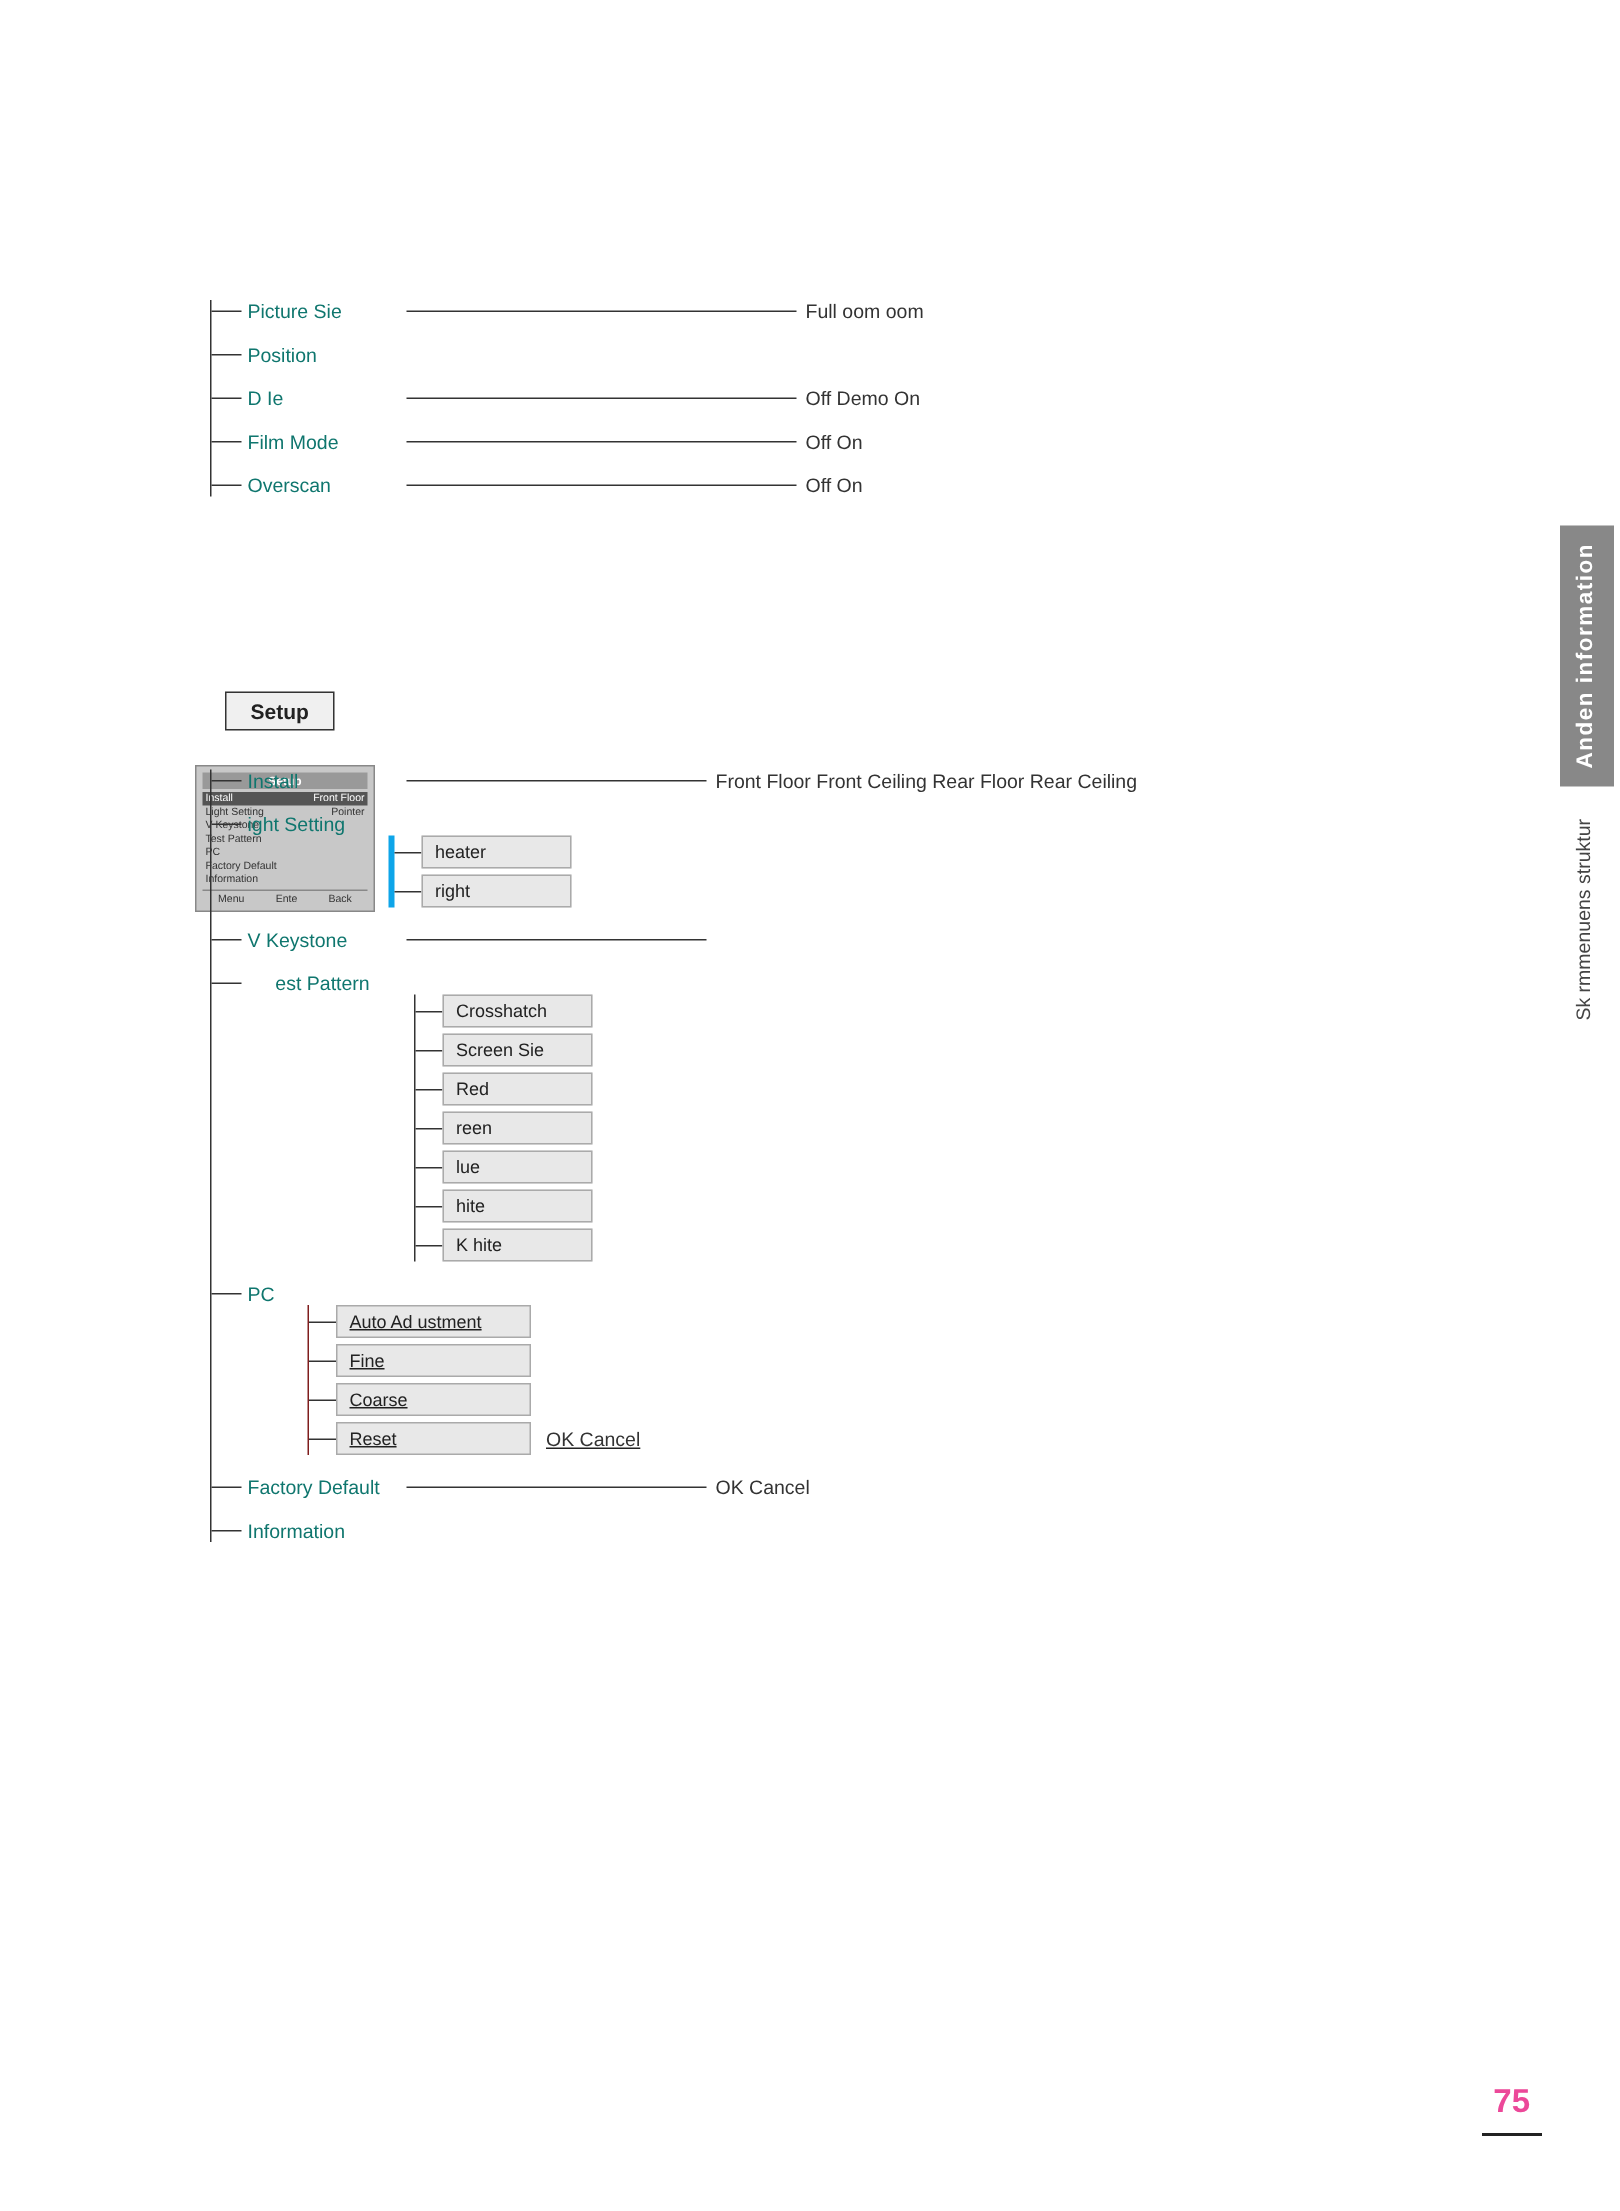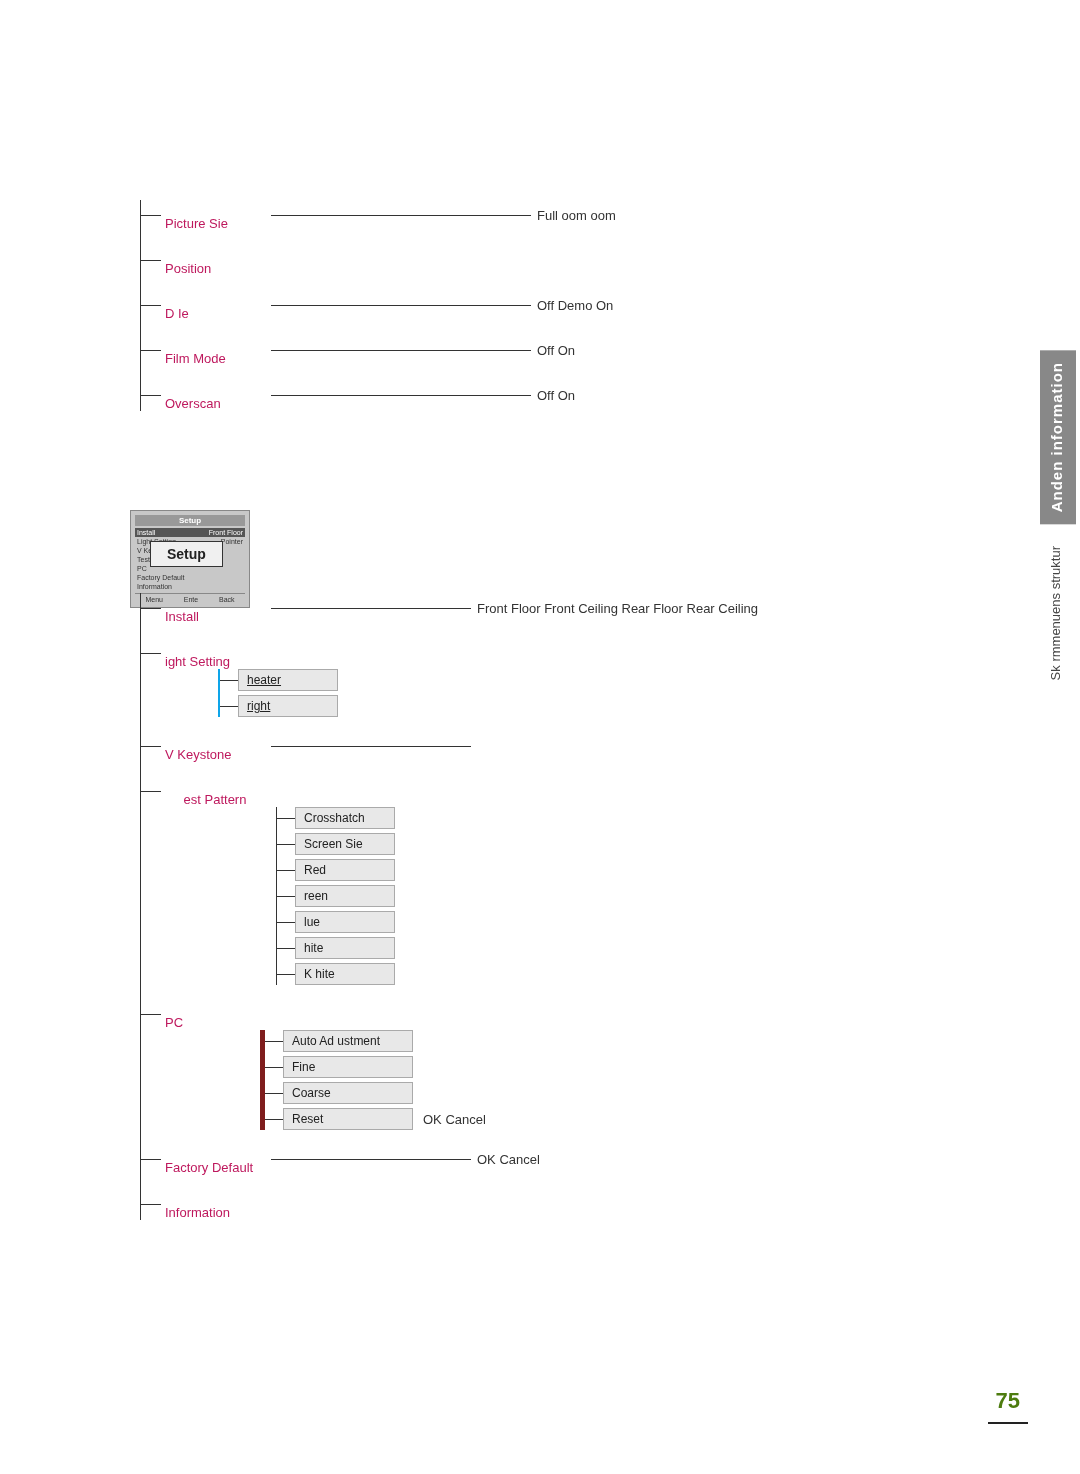--- a/index.html
+++ b/index.html
@@ -58,42 +58,41 @@
       text-align: center;
     }
 
     
     .page-number {
       position: absolute;
       bottom: 60px;
       right: 60px;
       font-size: 22px;
       font-weight: bold;
-      color: #4d7c0f;
+      color: #ec4899;
     }
 
     .page-number-line {
       position: absolute;
       bottom: 50px;
       right: 52px;
       width: 40px;
       height: 2px;
       background: #222;
     }
 
     
     .top-section {
       margin-bottom: 20px;
     }
 
     .menu-label {
       font-size: 13px;
-      color: #be185d;
+      color: #0f766e;
       min-width: 100px;
-      margin-top: 16px;
     }
 
     .menu-options {
       font-size: 13px;
       color: #333;
       white-space: nowrap;
     }
 
     
     .setup-box {
@@ -299,21 +298,21 @@
         <div class="long-line" style="max-width:200px;"></div>
         <span class="menu-options">Front Floor   Front Ceiling   Rear Floor   Rear Ceiling</span>
       </div>
 
       <div style="margin-bottom:14px;">
         <div class="row-with-branch" style="margin-bottom:0;">
           <div class="h-branch"></div>
           <span class="menu-label" style="margin-left:4px;">ight Setting</span>
           <div style="width:1px; height:1px; margin-left:4px;"></div>
         </div>
-        <div style="margin-left:77px; border-left:2px solid #0ea5e9; padding-left:0;text-decoration:underline;">
+        <div style="margin-left:118px; border-left:4px solid #0ea5e9; padding-left:0;">
           <div class="sub-item">
             <div class="sub-branch"></div>
             <div class="sub-item-box">heater</div>
           </div>
           <div class="sub-item">
             <div class="sub-branch"></div>
             <div class="sub-item-box">right</div>
           </div>
         </div>
       </div>
@@ -359,21 +358,21 @@
             <div class="sub-item-box">K   hite</div>
           </div>
         </div>
       </div>
 
       <div style="margin-bottom:14px;">
         <div class="row-with-branch" style="margin-bottom:0;">
           <div class="h-branch"></div>
           <span class="menu-label" style="margin-left:4px;">PC</span>
         </div>
-        <div style="margin-left:119px; border-left:5px solid #7f1d1d;">
+        <div style="margin-left:64px; border-left:1px solid #7f1d1d;text-decoration:underline;">
           <div class="sub-item">
             <div class="sub-branch"></div>
             <div class="sub-item-box" style="min-width:130px;">Auto Ad ustment</div>
           </div>
           <div class="sub-item">
             <div class="sub-branch"></div>
             <div class="sub-item-box" style="min-width:130px;">Fine</div>
           </div>
           <div class="sub-item">
             <div class="sub-branch"></div>

